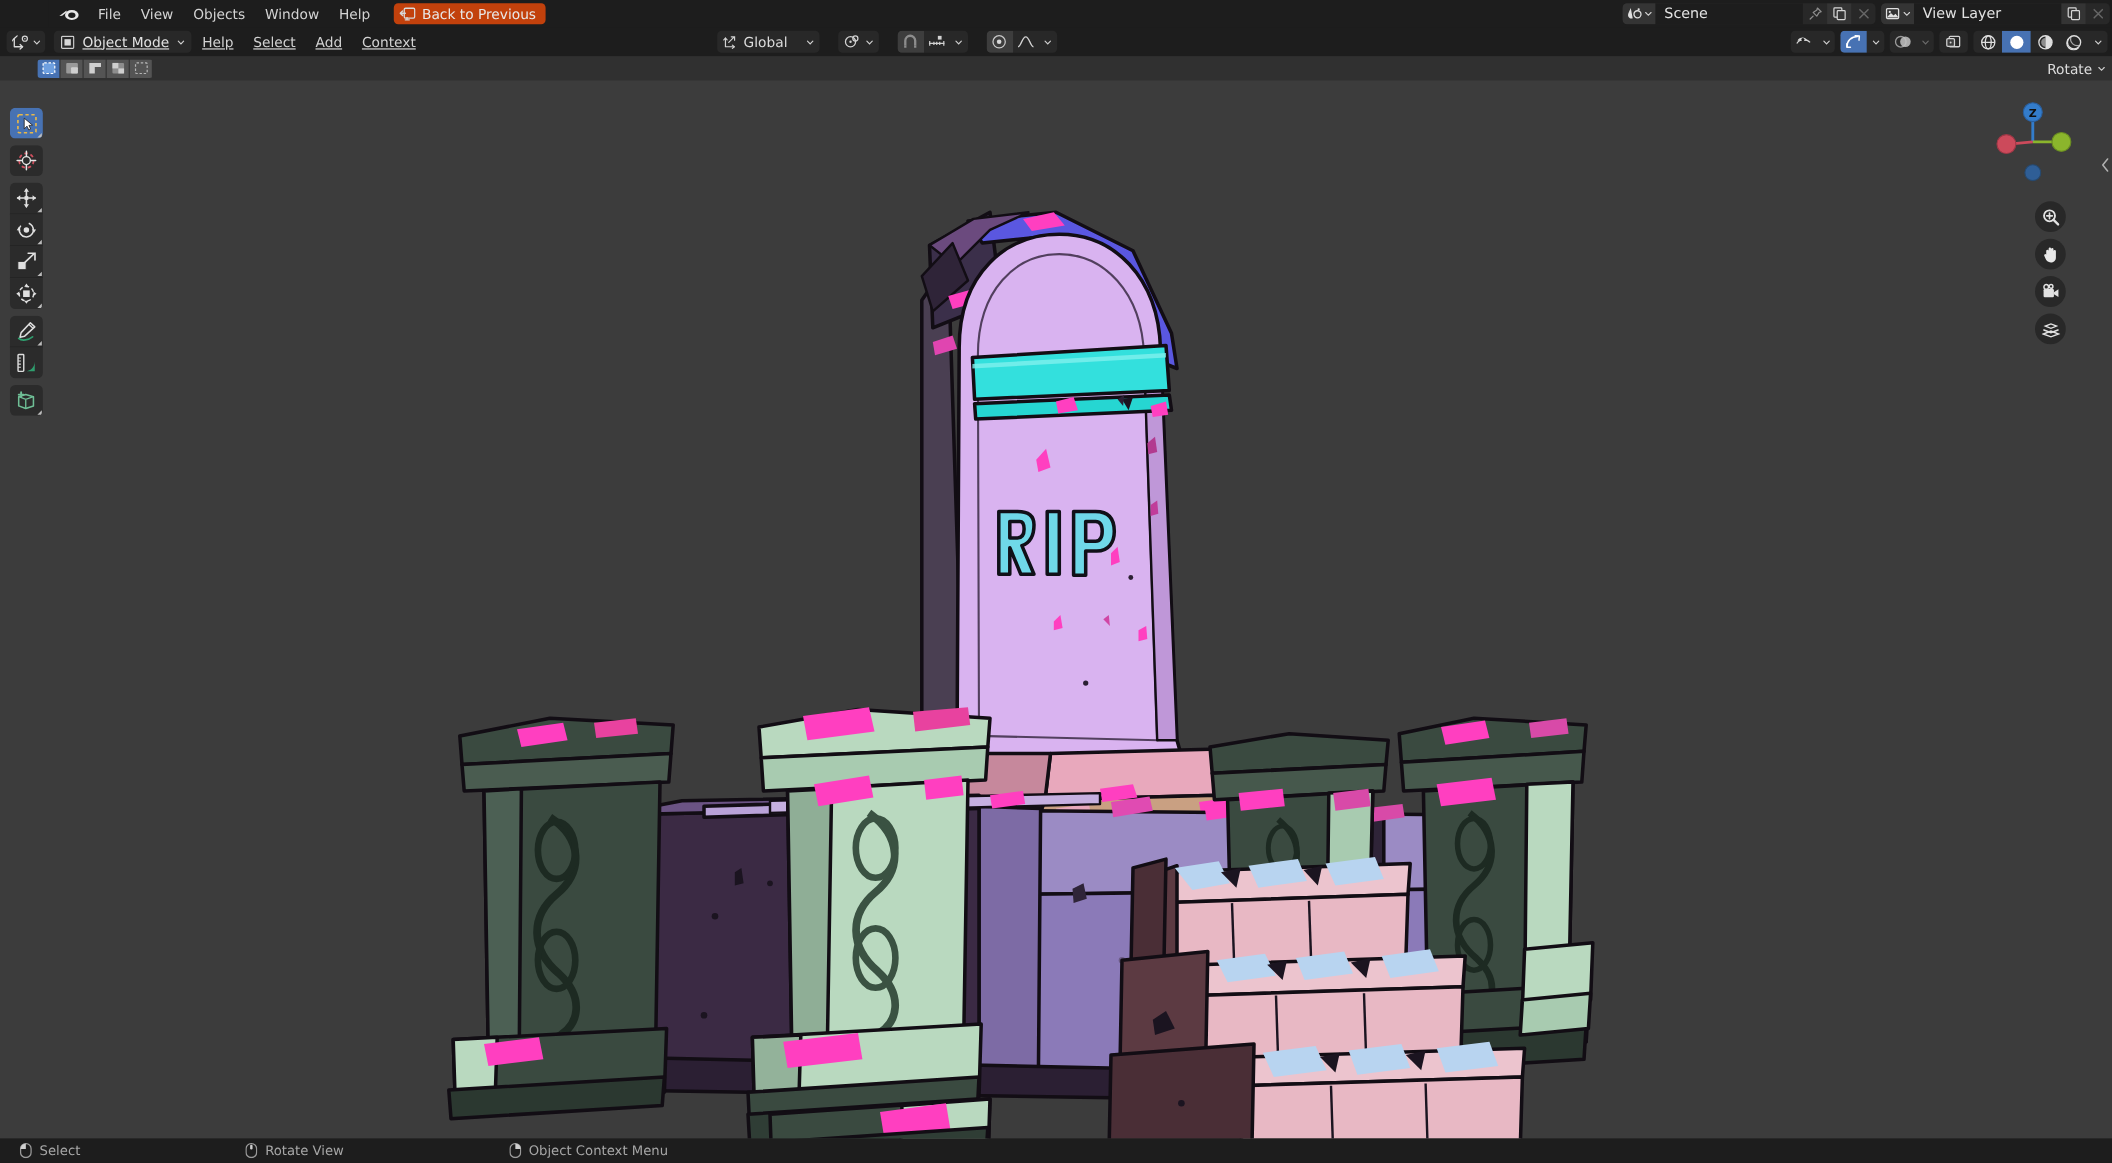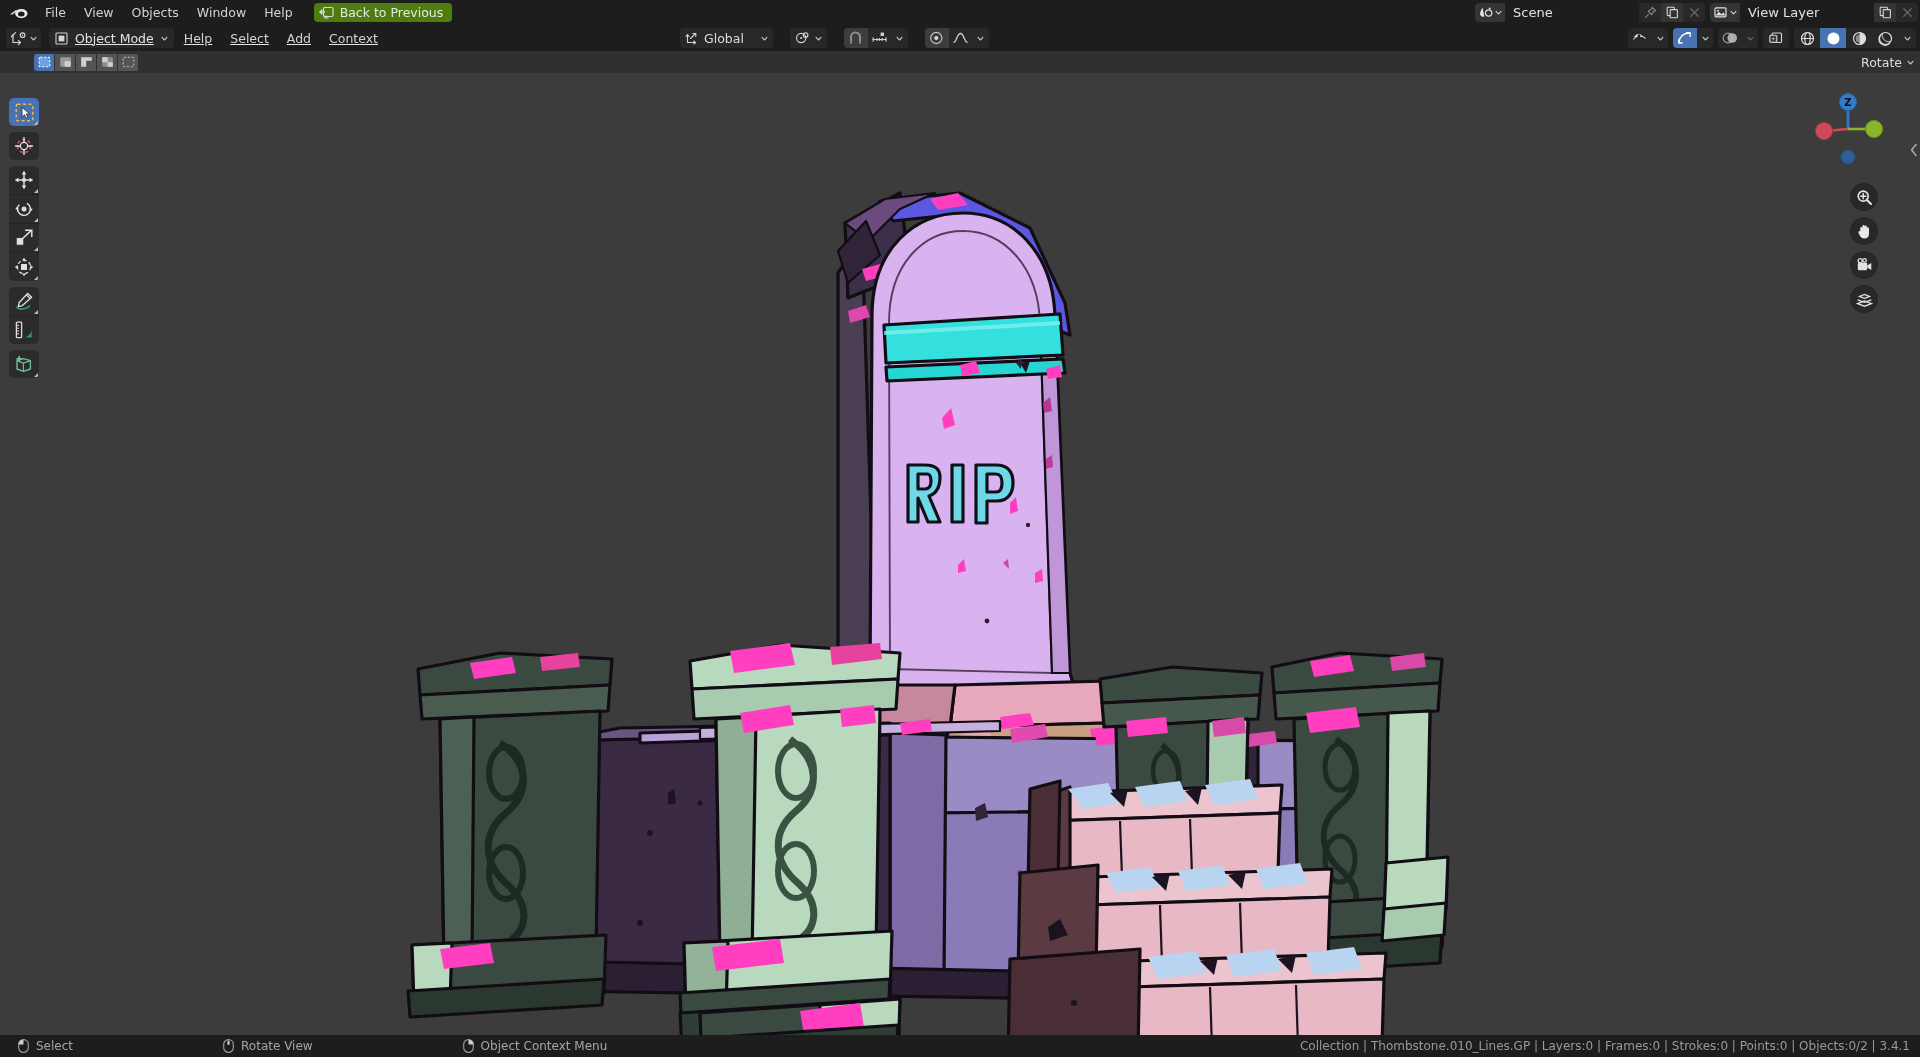--- a/index.html
+++ b/index.html
@@ -27,40 +27,41 @@
 
   
   .topbar {
     height: 25px;
     background: #1d1d1d;
     display: flex;
     align-items: center;
     flex: 0 0 25px;
     padding-left: 6px;
     position: relative;
+    margin-left: 44px;
   }
   .blender-logo {
     width: 26px;
     height: 20px;
     display: flex;
     align-items: center;
     justify-content: center;
     margin-right: 4px;
   }
   .menu-item {
     padding: 3px 9px;
     color: #d3d3d3;
     font-size: 12.5px;
     border-radius: 3px;
     line-height: 15px;
     white-space: nowrap;
   }
   .back-prev {
     margin-left: 12px;
-    background: #4d7c0f;
+    background: #c2410c;
     border-radius: 4px;
     height: 19px;
     display: flex;
     align-items: center;
     padding: 0 9px 0 5px;
     gap: 6px;
     color: #e8e8e8;
     font-size: 12.5px;
   }
   .topbar-right {
@@ -135,21 +136,21 @@
   }
   .mode-select .label { font-size: 12.5px; color: #e2e2e2; }
   .hdr-menu {
     padding: 2px 8px;
     font-size: 12.5px;
     color: #d3d3d3;
     border-radius: 3px;
   }
   .vp-center {
     position: absolute;
-    left: 680px;
+    left: 652px;
     display: flex;
     align-items: flex-start;
     gap: 17px;
   }
   .pill {
     display: flex; align-items: center;
     height: 20px;
     background: #282828;
     border-radius: 4px;
     padding: 0 5px;
@@ -1014,16 +1015,15 @@
     </div>
     <div class="sb-item">
       <span>
         <svg width="11" height="14" viewBox="0 0 11 14">
           <rect x="0.7" y="0.7" width="9.6" height="12.6" rx="4.6" fill="none" stroke="#9a9a9a" stroke-width="1.2"></rect>
           <path d="M10.3 5.6 L10.3 5.3 A4.6 4.6 0 0 0 5.5 0.7 L5.5 5.6 Z" fill="#cfcfcf"></path>
         </svg>
       </span>
       <span>Object Context Menu</span>
     </div>
-    <div class="sb-right">Collection | Thombstone.010_Lines.GP | Layers:0 | Frames:0 | Strokes:0 | Points:0 | Objects:0/2 | 3.4.1</div>
   </div>
 
 </div>
 
 </body></html>

